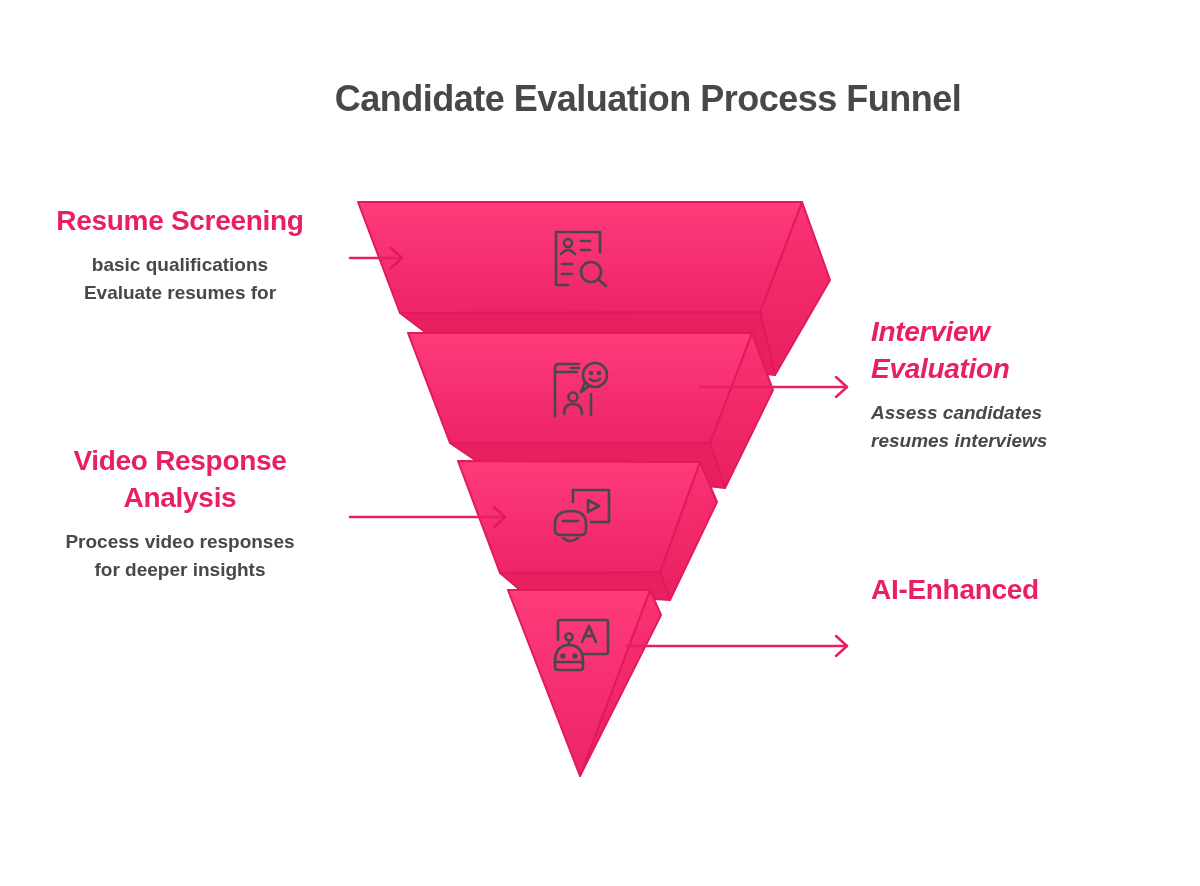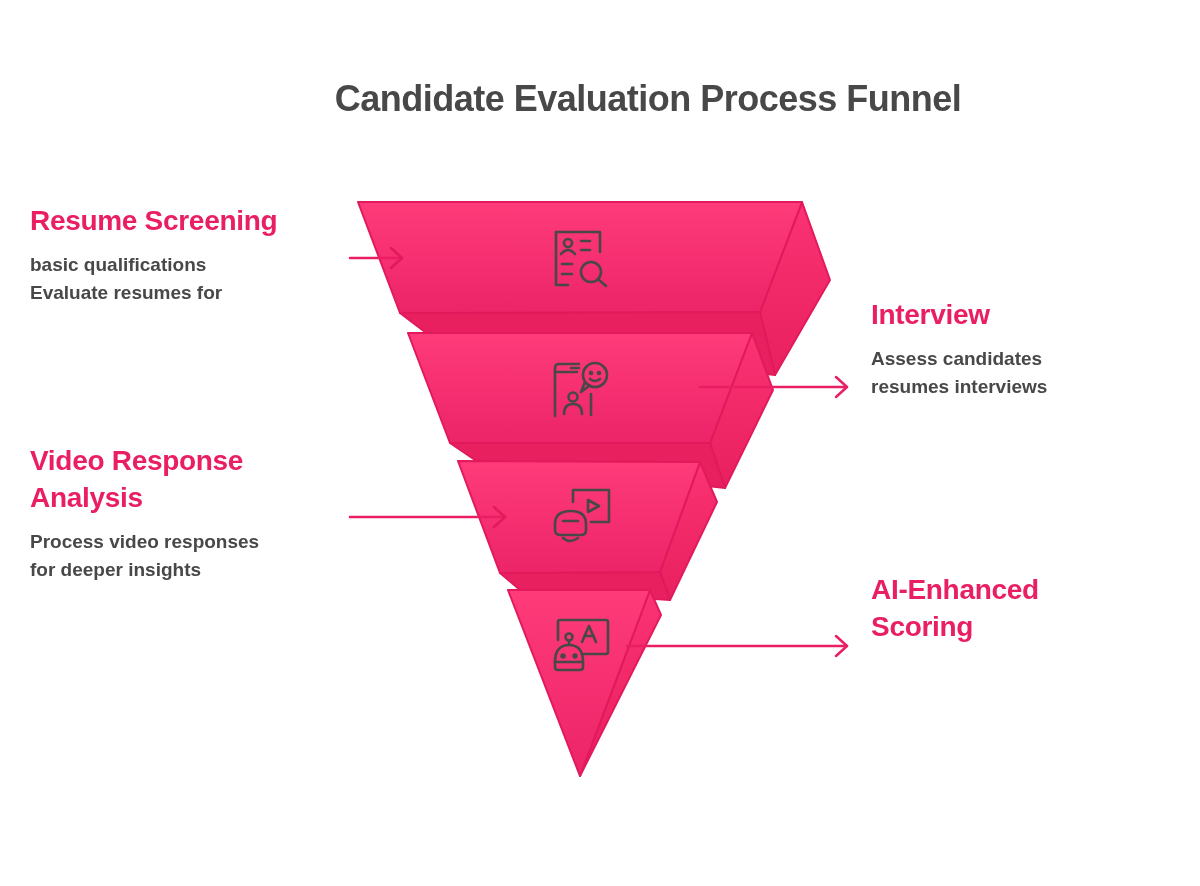--- a/index.html
+++ b/index.html
@@ -4,21 +4,21 @@
 <style>
   html, body { margin: 0; padding: 0; background: #ffffff; }
   body { width: 1200px; height: 886px; position: relative; overflow: hidden;
          font-family: "Liberation Sans", sans-serif; }
   .title { position: absolute; left: 0; top: 78px; width: 1200px; text-align: center;
            font-size: 36px; font-weight: bold; color: #484848; letter-spacing: -0.5px; margin-left: 48px; }
   svg.funnel { position: absolute; left: 0; top: 0; }
   .lbl { position: absolute; }
   .lbl .head { color: #e91e63; font-weight: bold; font-size: 28px; line-height: 37px; letter-spacing: -0.3px; }
   .lbl .desc { color: #484848; font-weight: bold; font-size: 19px; line-height: 28px; margin-top: 12px; }
-  .lbl.left { text-align: left; }
+  .lbl.left { text-align: center; }
   .lbl.right { text-align: left; }
 </style>
 </head>
 <body>
 
 <div class="title">Candidate Evaluation Process Funnel</div>
 
 <svg class="funnel" width="1200" height="886" viewBox="0 0 1200 886">
   <defs>
     <linearGradient id="gFront" x1="0" y1="0" x2="0" y2="1">
@@ -121,23 +121,24 @@
 <div class="lbl left" style="left:30px; top:202px; width:300px;">
   <div class="head">
     <div>Resume Screening</div>
   </div>
   <div class="desc">
     <div>basic qualifications</div>
     <div>Evaluate resumes for</div>
   </div>
 </div>
 
-<div class="lbl right" style="left:871px; top:296px; width:300px;">
+<div class="lbl right" style="left:871px; top:313px; width:300px;font-style:italic;">
   <div class="head">
     <div>Interview</div>
+    <div>Evaluation</div>
   </div>
   <div class="desc">
     <div>Assess candidates</div>
     <div>resumes interviews</div>
   </div>
 </div>
 
 <div class="lbl left" style="left:30px; top:442px; width:300px;">
   <div class="head">
     <div>Video Response</div>
@@ -145,15 +146,14 @@
   </div>
   <div class="desc">
     <div>Process video responses</div>
     <div>for deeper insights</div>
   </div>
 </div>
 
 <div class="lbl right" style="left:871px; top:571px; width:320px;">
   <div class="head">
     <div>AI-Enhanced</div>
-    <div>Scoring</div>
   </div>
 </div>
 
 </body></html>

